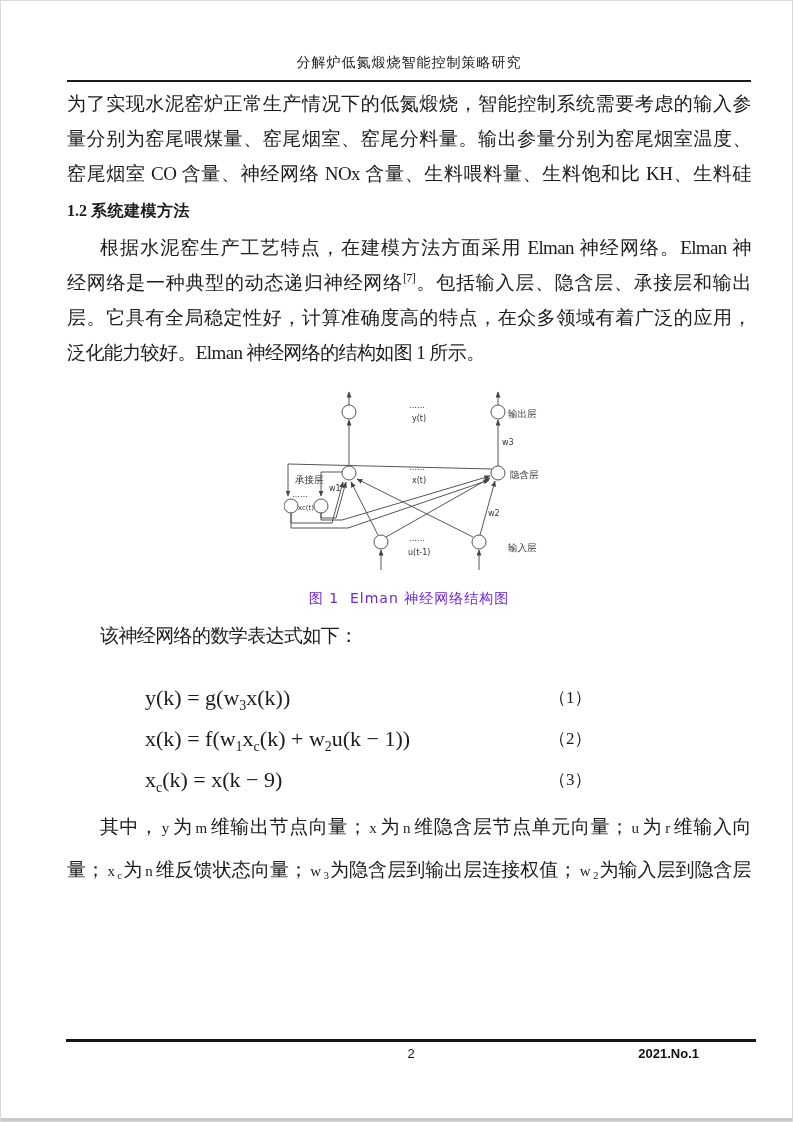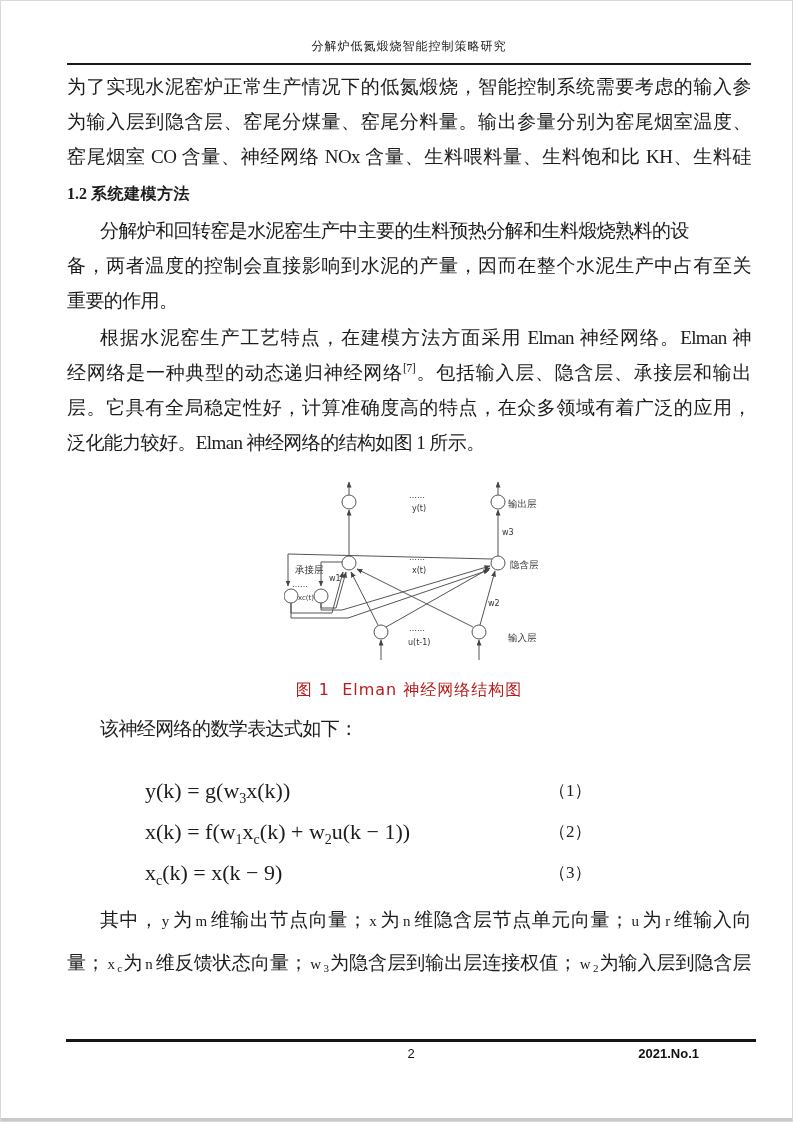--- a/index.html
+++ b/index.html
@@ -12,21 +12,21 @@
     font-family:"Liberation Serif","DejaVu Serif",serif;
     color:#1c1c1c;
     overflow:hidden;
   }
   .scan-edge-bottom{
     position:absolute;left:0;bottom:0;width:100%;height:3px;
     background:#c9c9c9;
   }
   .content{position:absolute;left:66px;top:0;width:684px;}
   .journal-header{
-    text-align:center;font-size:12px;padding-top:37px;letter-spacing:1px;
+    text-align:center;font-size:14px;padding-top:53px;letter-spacing:1px;
   }
   .header-rule{border-bottom:2px solid #1a1a1a;margin-top:8px;}
 
   .ln{
     font-size:19px;line-height:35px;letter-spacing:-0.6px;
     text-align:justify;
   }
   .ln.full{text-align-last:justify;}
   .ln.ind{text-indent:33px;}
   .p1{margin-top:4px;}
@@ -37,21 +37,21 @@
   .h2 .h2num{font-family:"Liberation Serif",serif;}
   .h2 .h2txt{font-family:"Liberation Sans","DejaVu Sans",sans-serif;letter-spacing:0.5px;}
 
   sup{font-size:12px;vertical-align:7px;line-height:0;}
 
   .figure{margin-top:14px;height:192px;position:relative;}
   .figure svg{position:absolute;left:217px;top:0;}
   .fig-caption{
     margin-top:14px;text-align:center;
     font-family:"DejaVu Sans","Liberation Sans",sans-serif;
-    font-size:16px;letter-spacing:1px;white-space:pre;color:#b91c1c;
+    font-size:14px;letter-spacing:1px;white-space:pre;color:#6d28d9;
   }
   .p4{margin-top:10px;}
 
   .formulas{margin-top:24px;}
   .formula-row{
     position:relative;height:41px;line-height:41px;
     padding-left:78px;font-size:22px;letter-spacing:0;
   }
   .formula-row .ftoks sub{font-size:14px;vertical-align:-5px;line-height:0;}
   .fnum{position:absolute;left:482px;top:0;font-size:17px;}
@@ -82,33 +82,28 @@
 
 <div class="page">
 
   <div class="content">
 
     <div class="journal-header">分解炉低氮煅烧智能控制策略研究</div>
     <div class="header-rule"></div>
 
     <div class="p1">
       <div class="ln full">为了实现水泥窑炉正常生产情况下的低氮煅烧，智能控制系统需要考虑的输入参</div>
-      <div class="ln full">为输入层到隐含层、窑尾分煤量、窑尾分料量。输出参量分别为窑尾烟室温度、</div>
+      <div class="ln full">量分别为窑尾喂煤量、窑尾烟室、窑尾分料量。输出参量分别为窑尾烟室温度、</div>
       <div class="ln full">窑尾烟室 CO 含量、神经网络 NOx 含量、生料喂料量、生料饱和比 KH、生料硅</div>
     </div>
 
     <div class="h2">
       <span class="h2num">1.2 </span><span class="h2txt">系统建模方法</span>
     </div>
 
-    <div class="p2">
-      <div class="ln ind">分解炉和回转窑是水泥窑生产中主要的生料预热分解和生料煅烧熟料的设</div>
-      <div class="ln full">备，两者温度的控制会直接影响到水泥的产量，因而在整个水泥生产中占有至关</div>
-      <div class="ln">重要的作用。</div>
-    </div>
 
     <div class="p3">
       <div class="ln ind full">根据水泥窑生产工艺特点，在建模方法方面采用 Elman 神经网络。Elman 神</div>
       <div class="ln full"><span>经网络是一种典型的动态递归神经网络</span><sup>[7]</sup><span>。包括输入层、隐含层、承接层和输出</span></div>
       <div class="ln full">层。它具有全局稳定性好，计算准确度高的特点，在众多领域有着广泛的应用，</div>
       <div class="ln">泛化能力较好。Elman 神经网络的结构如图 1 所示。</div>
     </div>
 
     <div class="figure">
       <svg width="272" height="192" viewBox="0 0 272 192">

